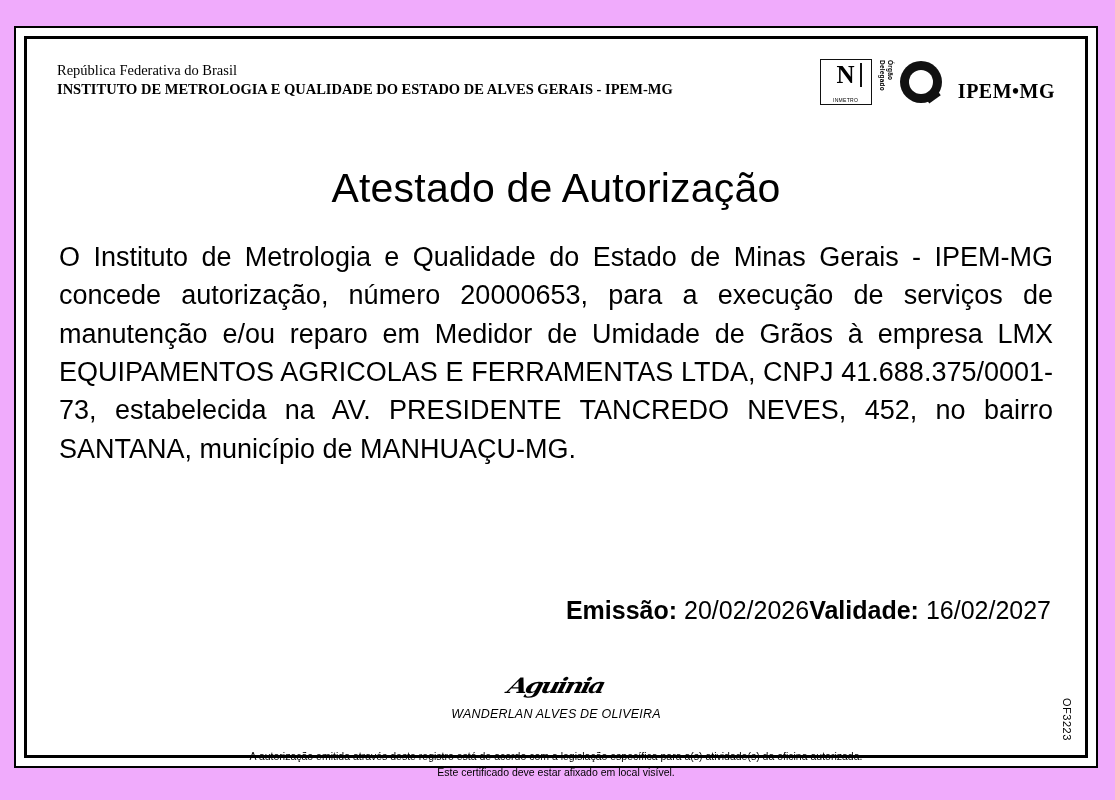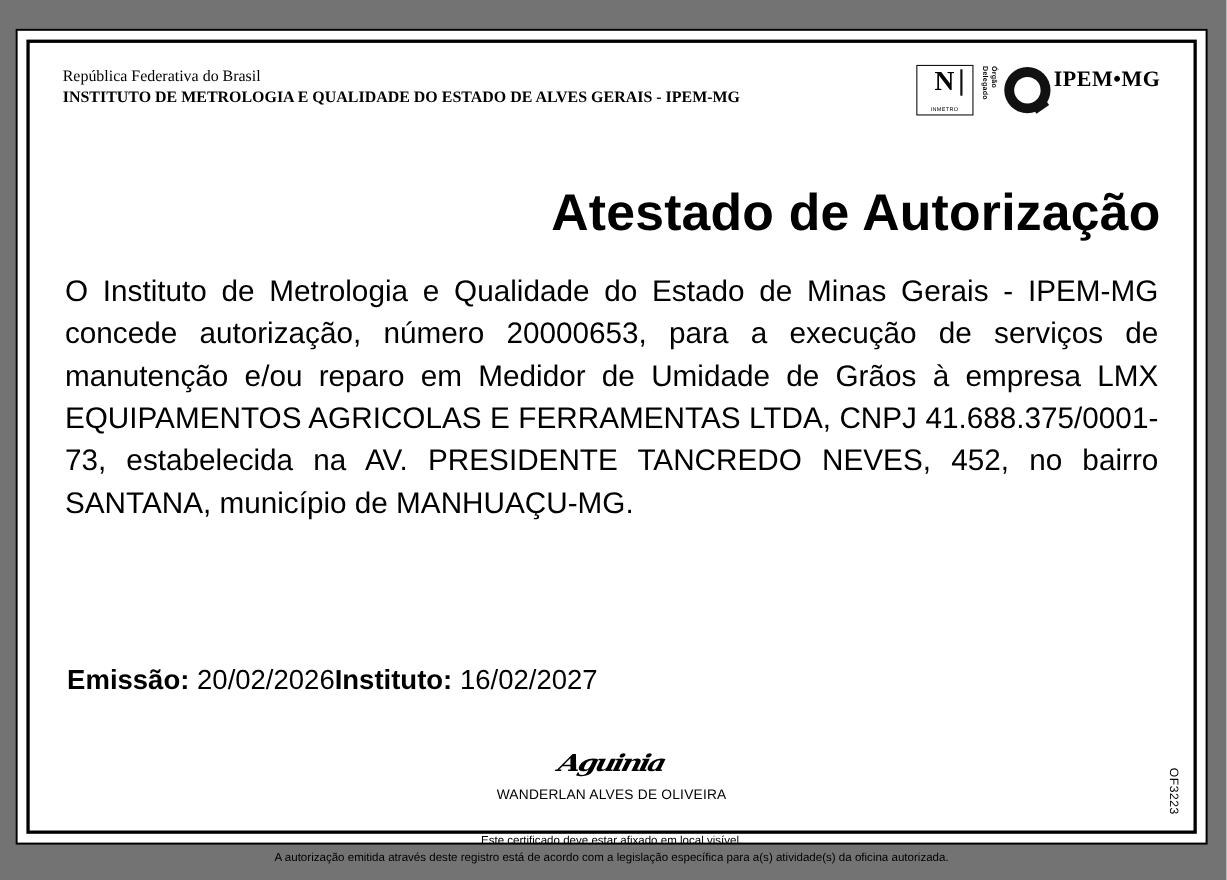--- a/index.html
+++ b/index.html
@@ -12,21 +12,21 @@
     height: 800px;
     font-family: "Liberation Sans", sans-serif;
     color: #000000;
     overflow: hidden;
   }
 
   .page {
     position: relative;
     width: 1115px;
     height: 800px;
-    background: #737373;
+    background: #f0abfc;
   }
 
   
   .cert-outer {
     position: absolute;
     left: 14px;
     top: 26px;
     width: 1084px;
     height: 742px;
     border: 2px solid #000;
@@ -118,22 +118,22 @@
     font-family: "Liberation Sans", sans-serif;
     writing-mode: vertical-rl;
     text-orientation: mixed;
     line-height: 1.25;
     height: 44px;
     font-weight: bold;
     letter-spacing: 0.2px;
   }
   .ipem-logo {
     display: flex;
-    align-items: flex-start;
-    gap: 3px;
+    align-items: flex-end;
+    gap: 16px;
   }
   .ipem-mark {
     width: 42px;
     height: 42px;
     border-radius: 50%;
     background: #111;
     position: relative;
   }
   .ipem-mark::before {
     content: "";
@@ -155,41 +155,41 @@
   }
   .ipem-word {
     font-family: "Liberation Serif", serif;
     font-size: 20px;
     font-weight: bold;
     letter-spacing: 0.5px;
   }
 
   
   .title {
-    text-align: right;
-    font-size: 47px;
-    font-weight: bold;
+    text-align: center;
+    font-size: 41px;
+    font-weight: normal;
     margin-top: 26px;
     margin-bottom: 26px;
     letter-spacing: 0.2px;
   }
 
   
   .body-text {
     font-size: 27px;
     line-height: 1.42;
     text-align: justify;
     text-justify: inter-word;
     margin: 0 2px;
   }
 
   
   .dates {
     display: flex;
-    justify-content: flex-start;
+    justify-content: flex-end;
     align-items: baseline;
     margin-top: 128px;
     padding: 0 4px;
     font-size: 25px;
   }
   .date-block .label {
     font-weight: bold;
   }
   .date-block .value {
     font-weight: normal;
@@ -207,20 +207,21 @@
     font-weight: bold;
     letter-spacing: -2.5px;
     transform: skewX(-14deg) scaleY(0.82);
     display: inline-block;
     line-height: 1;
   }
   .signer-name {
     font-size: 12.5px;
     letter-spacing: 0.2px;
     margin-top: 8px;
+    font-style: italic;
   }
 
   
   .footnote {
     margin-top: 28px;
     text-align: center;
     font-size: 10.5px;
     line-height: 1.5;
   }
 
@@ -264,32 +265,32 @@
       <div class="title">Atestado de Autorização</div>
 
       <div class="body-text">O Instituto de Metrologia e Qualidade do Estado de Minas Gerais - IPEM-MG concede autorização, número 20000653, para a execução de serviços de manutenção e/ou reparo em Medidor de Umidade de Grãos  à empresa LMX EQUIPAMENTOS AGRICOLAS E FERRAMENTAS LTDA, CNPJ 41.688.375/0001-73, estabelecida na AV. PRESIDENTE TANCREDO NEVES, 452, no bairro SANTANA, município de MANHUAÇU-MG.</div>
 
       <div class="dates">
         <div class="date-block">
           <span class="label">Emissão:</span>
           <span class="value">20/02/2026</span>
         </div>
         <div class="date-block">
-          <span class="label">Instituto:</span>
+          <span class="label">Validade:</span>
           <span class="value">16/02/2027</span>
         </div>
       </div>
 
       <div class="signature-area">
         <div class="signature-script">Aguinia</div>
         <div class="signer-name">WANDERLAN ALVES DE OLIVEIRA</div>
       </div>
 
       <div class="footnote">
+        <div>A autorização emitida através deste registro está de acordo com a legislação específica para a(s) atividade(s) da oficina autorizada.</div>
         <div>Este certificado deve estar afixado em local visível.</div>
-        <div>A autorização emitida através deste registro está de acordo com a legislação específica para a(s) atividade(s) da oficina autorizada.</div>
       </div>
 
       <div class="side-code">OF3223</div>
 
     </div>
   </div>
 </div>
 
 </body></html>

